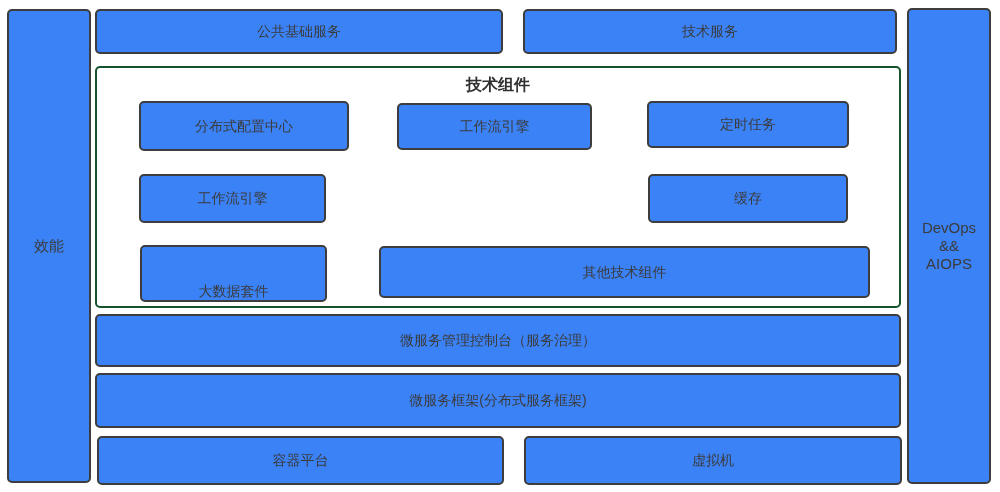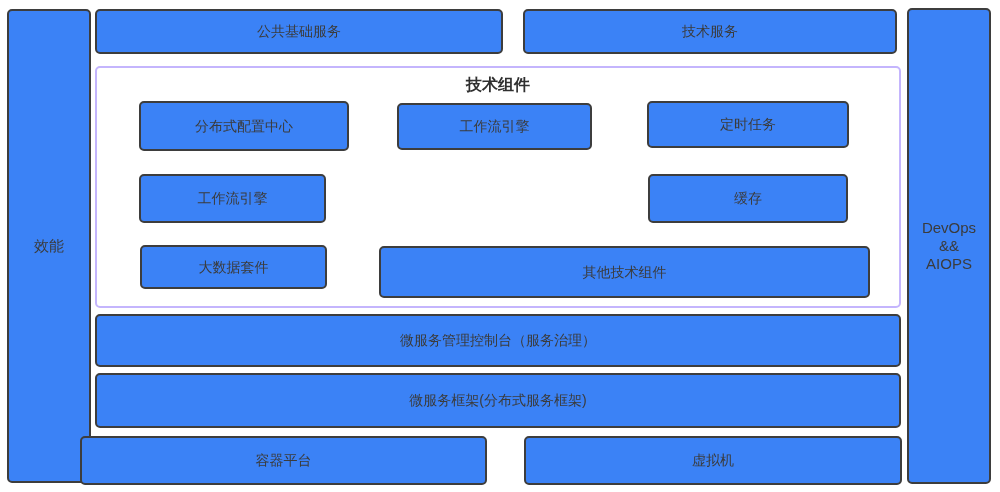--- a/index.html
+++ b/index.html
@@ -29,21 +29,21 @@
     font-size: 14px;
     line-height: 1.3;
   }
   .rail {
     font-size: 15px;
   }
   .rail .lines div { line-height: 18px; }
   .container-box {
     position: absolute;
     box-sizing: border-box;
-    border: 2px solid #c4b5fd;
+    border: 2px solid #14532d;
     border-radius: 5px;
     background: #ffffff;
   }
   .container-title {
     position: absolute;
     left: 0;
     top: 7px;
     width: 100%;
     text-align: center;
     font-size: 16px;
@@ -89,35 +89,35 @@
       <span class="label">定时任务</span>
     </div>
 
     <div class="box" style="left:42px; top:106px; width:187px; height:49px;">
       <span class="label">工作流引擎</span>
     </div>
     <div class="box" style="left:551px; top:106px; width:200px; height:49px;">
       <span class="label">缓存</span>
     </div>
 
-    <div class="box" style="left:43px; top:177px; width:187px; height:44px;">
+    <div class="box" style="left:43px; top:177px; width:187px; height:57px;align-items:flex-end;">
       <span class="label">大数据套件</span>
     </div>
     <div class="box" style="left:282px; top:178px; width:491px; height:52px;">
       <span class="label">其他技术组件</span>
     </div>
   </div>
 
   <div class="box" style="left:95px; top:314px; width:806px; height:53px;">
     <span class="label">微服务管理控制台（服务治理）</span>
   </div>
   <div class="box" style="left:95px; top:373px; width:806px; height:55px;">
     <span class="label">微服务框架(分布式服务框架)</span>
   </div>
 
-  <div class="box" style="left:80px; top:436px; width:407px; height:49px;">
+  <div class="box" style="left:97px; top:436px; width:407px; height:49px;">
     <span class="label">容器平台</span>
   </div>
   <div class="box" style="left:524px; top:436px; width:378px; height:49px;text-align:center;">
     <span class="label">虚拟机</span>
   </div>
 
 </div>
 
 </body></html>

